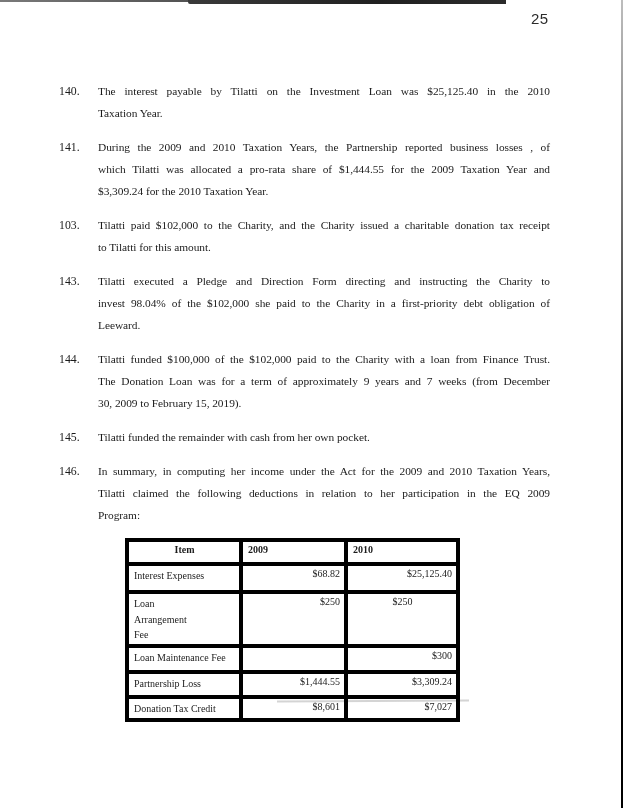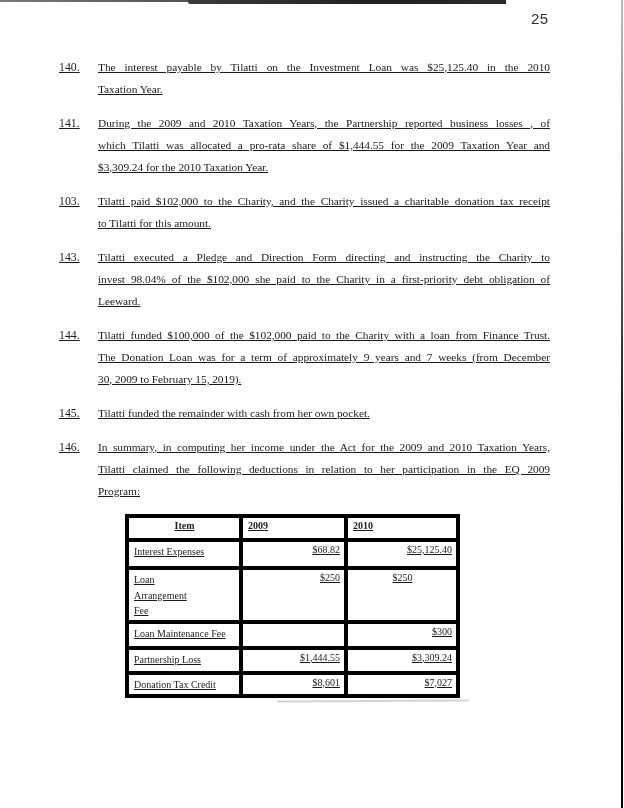--- a/index.html
+++ b/index.html
@@ -37,23 +37,22 @@
     transform: rotate(-0.3deg);
   }
 
   .page-number {
     position: absolute; top: 10px; left: 531px;
     font-family: "Liberation Sans", sans-serif;
     font-size: 15px; color: #2b2b2b; letter-spacing: .5px;
   }
 
   .content {
-    position: absolute; top: 56px; left: 59px;
+    position: absolute; top: 80px; left: 59px;
     width: 491px;
-    text-decoration: underline;
   }
 
   .para { display: flex; margin-bottom: 12px; }
   .para-num {
     flex: 0 0 39px; width: 39px;
     font-size: 11.8px; line-height: 22px;
   }
   .para-body { width: 452px; }
   .pline {
     font-size: 11.4px;

